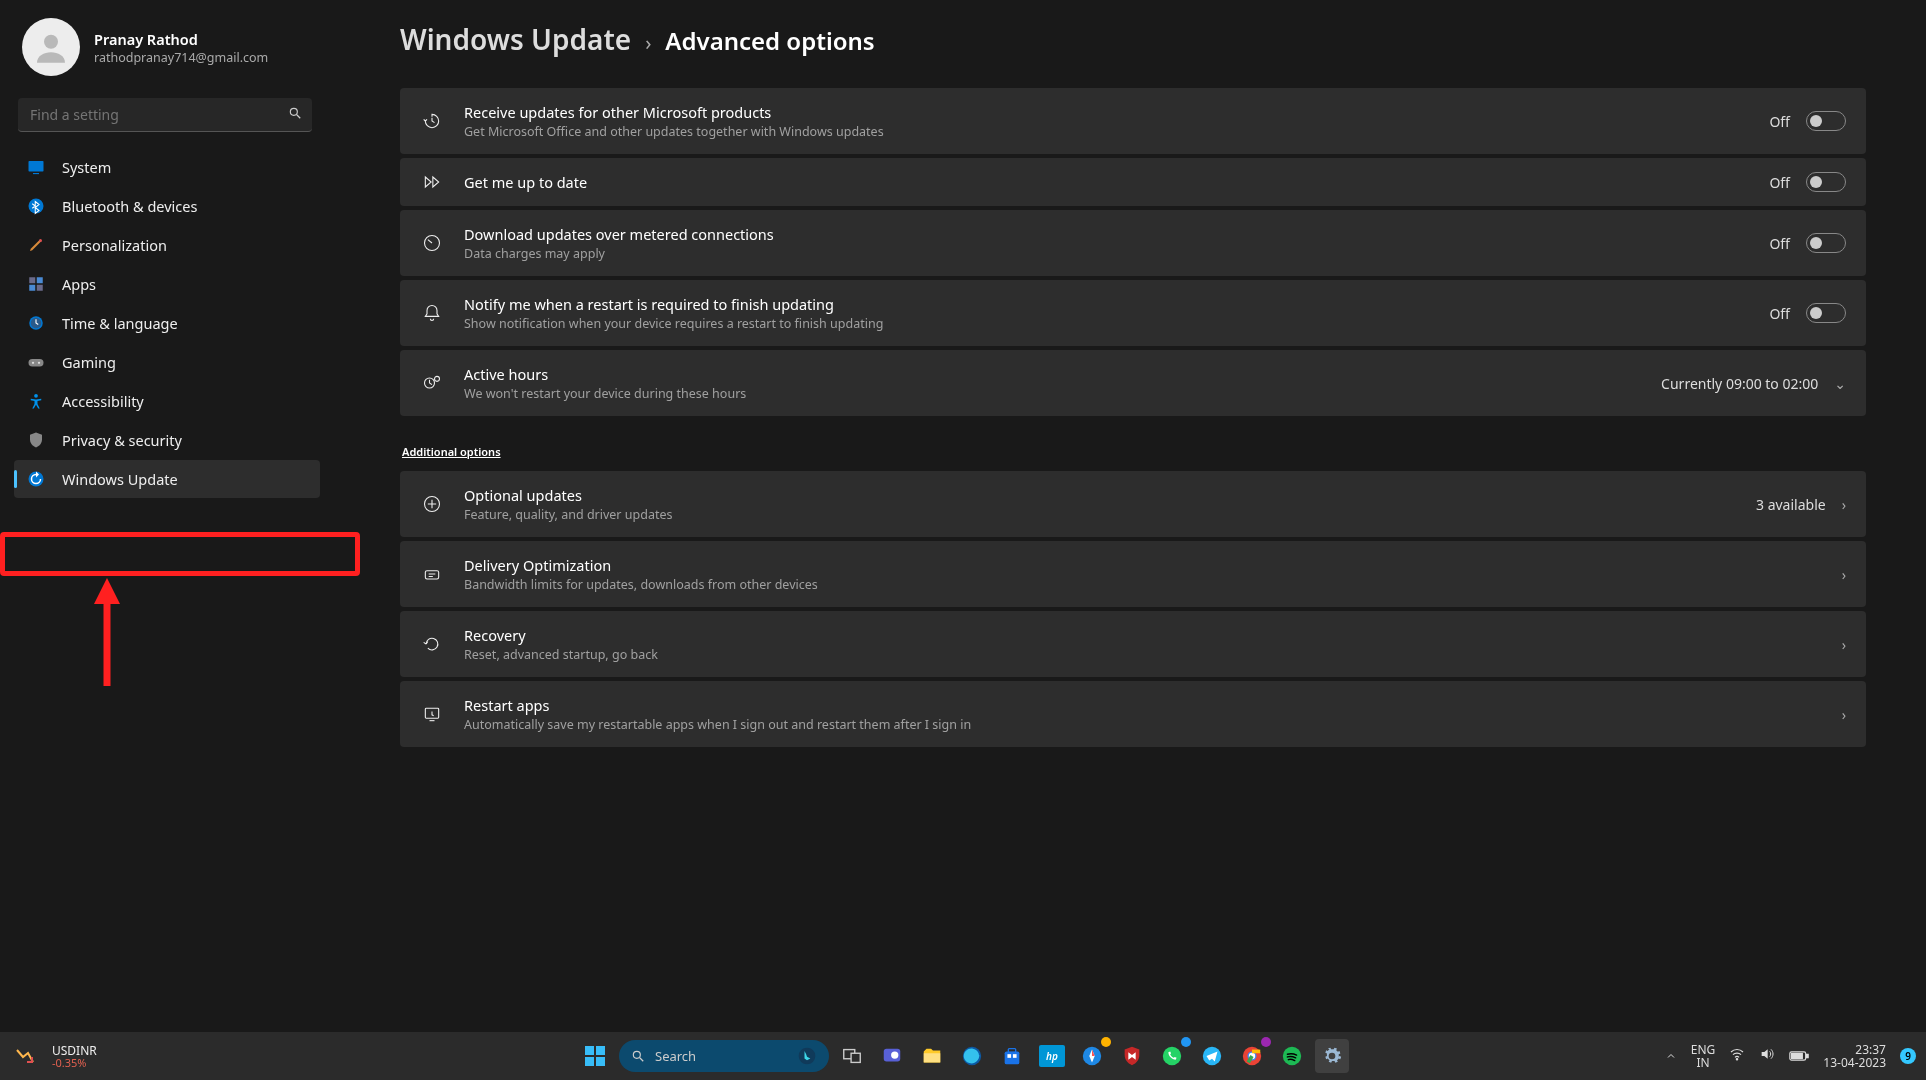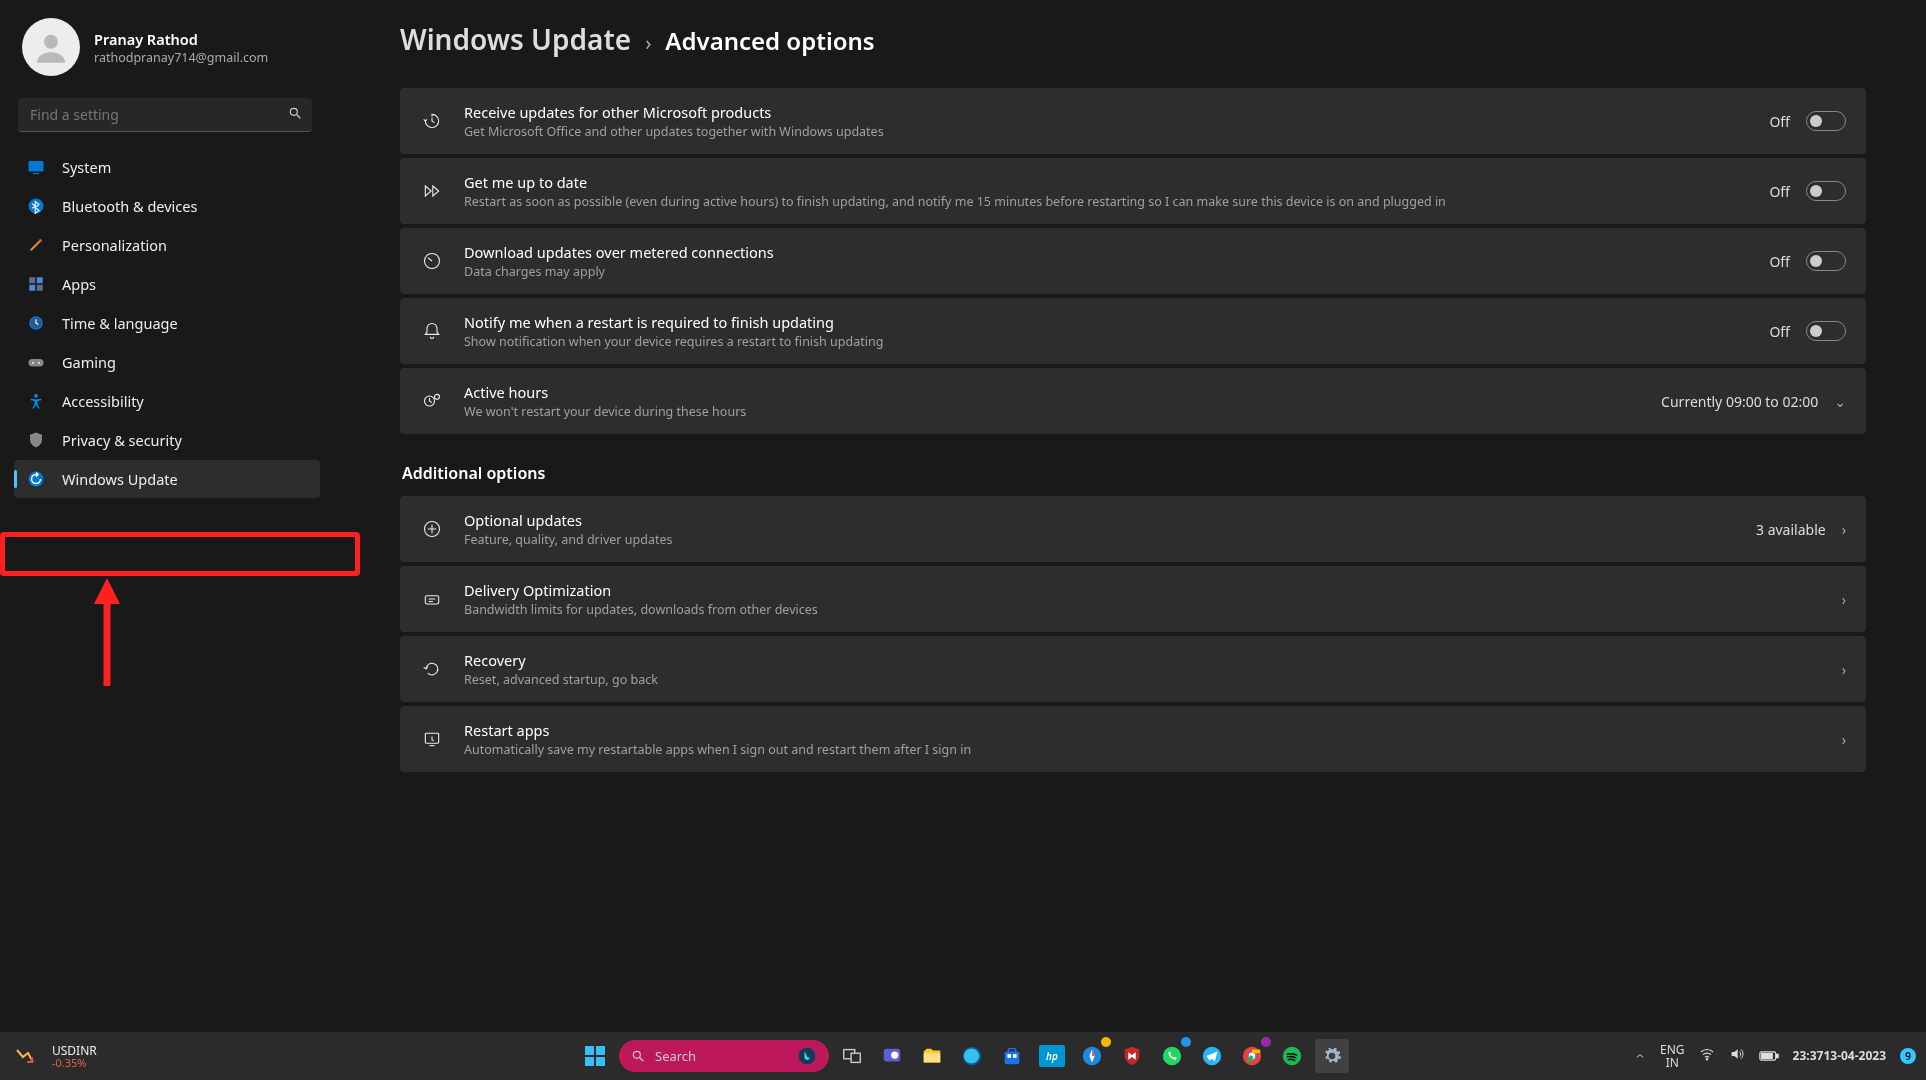--- a/index.html
+++ b/index.html
@@ -51,37 +51,37 @@
   .card + .card{margin-top:3px;}
   .card-ico{width:28px;display:flex;align-items:center;justify-content:center;color:#eee;flex:0 0 28px;}
   .card-ico svg{width:20px;height:20px;stroke:#eee;fill:none;stroke-width:1.3;}
   .card-text{flex:1;min-width:0;}
   .card-title{font-size:14.5px;color:#fff;}
   .card-sub{font-size:12.5px;color:#a0a0a0;margin-top:1px;}
   .card-tail{display:flex;align-items:center;gap:16px;color:#ddd;font-size:14px;}
   .toggle{width:40px;height:20px;border:1px solid #888;border-radius:20px;position:relative;background:transparent;}
   .toggle::after{content:"";position:absolute;width:12px;height:12px;border-radius:50%;background:#ccc;left:3px;top:3px;}
   .chev{color:#aaa;font-size:14px;}
-  .section-title{font-size:16px;font-weight:600;margin:28px 0 12px 2px;}
+  .section-title{font-size:11px;font-weight:600;margin:28px 0 12px 2px;text-decoration:underline;}
   
   .taskbar{height:48px;background:var(--taskbar);display:flex;align-items:center;padding:0 10px;flex:0 0 auto;position:relative;}
   .tb-left{display:flex;align-items:center;gap:12px;}
   .widget-ico{width:30px;height:30px;display:flex;align-items:center;justify-content:center;}
   .widget-text{display:flex;flex-direction:column;line-height:1;}
   .widget-text .l1{font-size:12px;color:#eee;}
   .widget-text .l2{font-size:11px;color:#e06050;}
   .tb-center{position:absolute;left:50%;transform:translateX(-50%);display:flex;align-items:center;gap:6px;}
   .start{width:36px;height:36px;display:flex;align-items:center;justify-content:center;}
-  .searchbar{height:32px;width:210px;background:#be185d;border-radius:16px;display:flex;align-items:center;padding:0 12px;gap:10px;color:#ccc;font-size:13px;}
+  .searchbar{height:32px;width:210px;background:#0c4a6e;border-radius:16px;display:flex;align-items:center;padding:0 12px;gap:10px;color:#ccc;font-size:13px;}
   .searchbar .sp{flex:1;}
   .tb-app{width:34px;height:34px;border-radius:4px;display:flex;align-items:center;justify-content:center;font-size:18px;position:relative;}
   .tb-right{margin-left:auto;display:flex;align-items:center;gap:14px;color:#ddd;font-size:12px;}
   .tray-ico{font-size:14px;}
   .lang{display:flex;flex-direction:column;align-items:center;line-height:1.1;font-size:12px;}
-  .clock{display:flex;flex-direction:row;align-items:flex-end;line-height:1.1;font-size:12px;font-weight:bold;}
+  .clock{display:flex;flex-direction:column;align-items:flex-end;line-height:1.1;font-size:12px;}
   .notif-dot{width:16px;height:16px;border-radius:50%;background:#34c8ff;color:#000;font-size:10px;display:flex;align-items:center;justify-content:center;font-weight:600;}
 
   
   .si{width:18px;height:18px;}
 </style>
 </head>
 <body>
 
 <div id="app">
 
@@ -231,21 +231,20 @@
       </div>
 
       <div class="card">
         <div class="card-ico">
             <svg viewBox="0 0 24 24">
               <path d="M4 6l7 6-7 6zM13 6l7 6-7 6z"></path>
             </svg>
           </div>
         <div class="card-text">
           <div class="card-title">Get me up to date</div>
-          <div class="card-sub">Restart as soon as possible (even during active hours) to finish updating, and notify me 15 minutes before restarting so I can make sure this device is on and plugged in</div>
         </div>
         <div class="card-tail">
           <span>Off</span>
           <div class="toggle"></div>
         </div>
       </div>
 
       <div class="card">
         <div class="card-ico">
             <svg viewBox="0 0 24 24">

